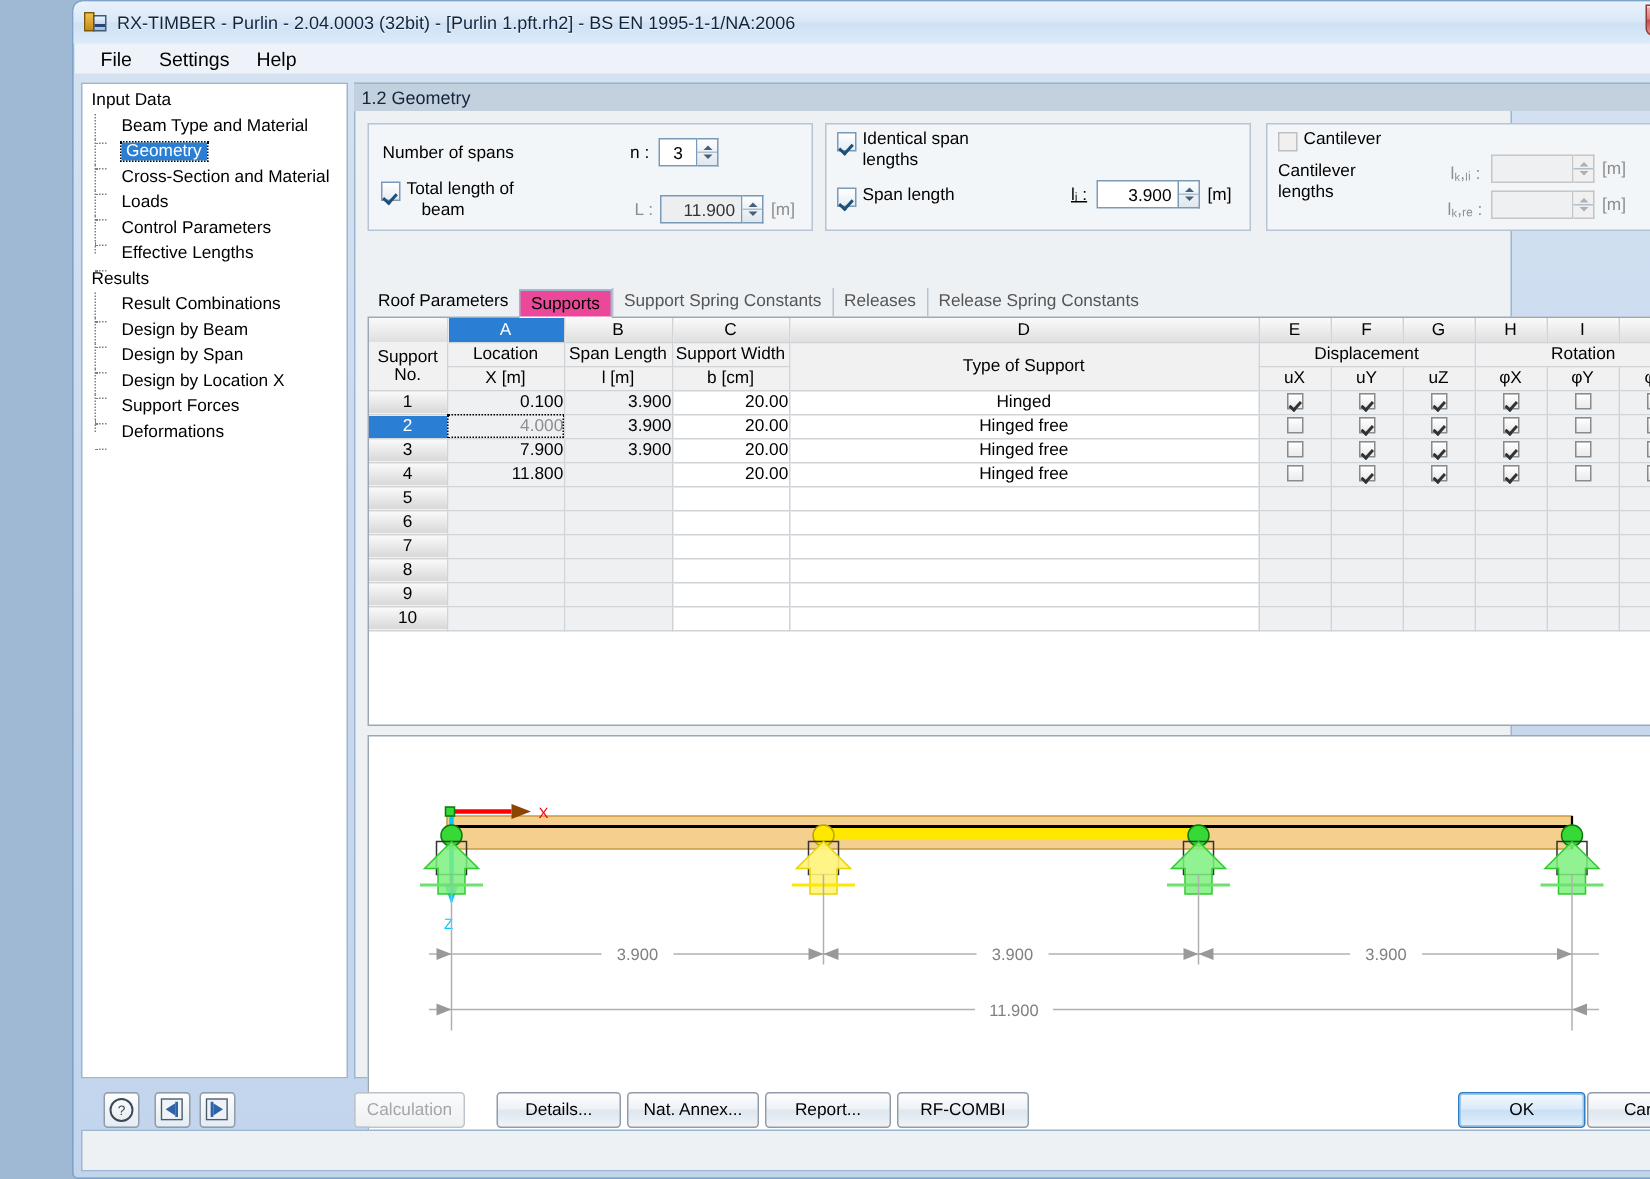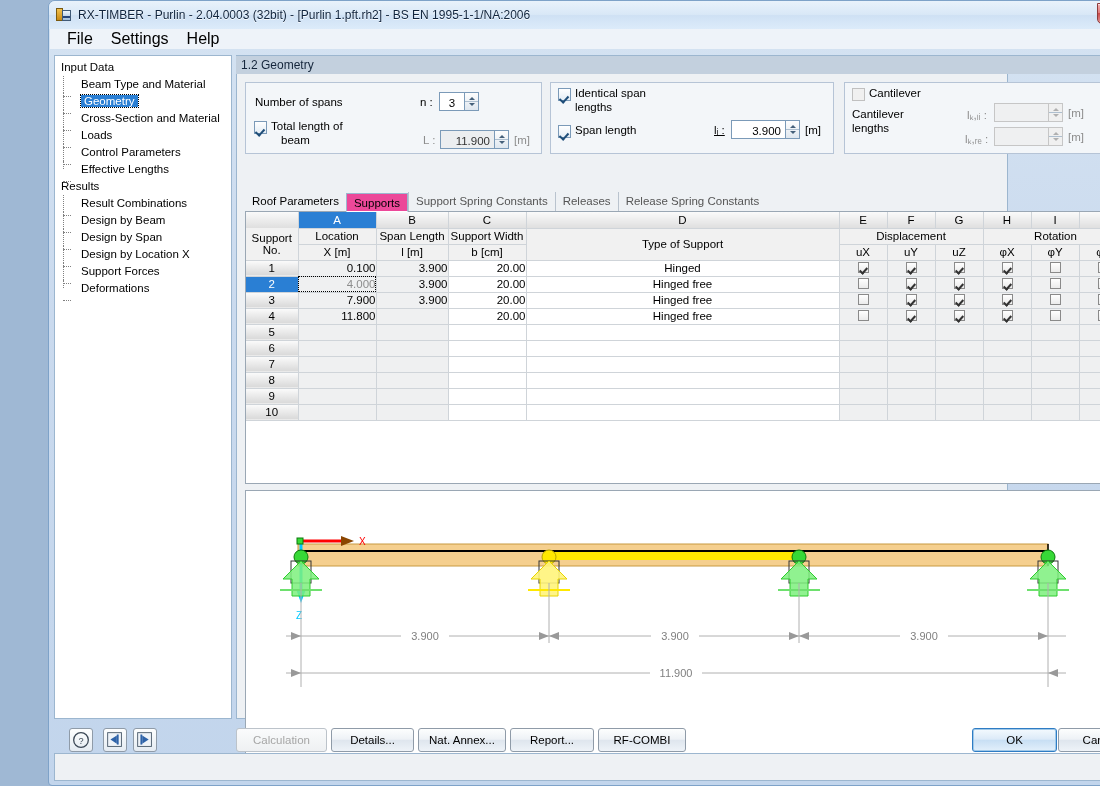--- a/index.html
+++ b/index.html
@@ -47,21 +47,21 @@
     box-shadow:inset 0 1px 0 rgba(255,255,255,.6);
     display:flex; align-items:center; justify-content:center;
     color:#fff; font-size:12px; font-weight:bold; cursor:pointer;
     text-shadow:0 1px 1px rgba(0,0,0,.5);
   }
   
   #menubar {
     position:absolute; left:1px; top:28px; width:1096px; height:20px;
     background:#eef3f9; display:flex; align-items:center; padding-left:8px;
   }
-  #menubar .mi { padding:2px 9px; font-size:16px; cursor:default; }
+  #menubar .mi { padding:2px 9px; font-size:13px; cursor:default; }
   
   #bodyarea {
     position:absolute; left:5px; top:50px; width:1090px; height:668px;
   }
   
   #sidebar {
     position:absolute; left:0; top:4px; width:178px; height:664px;
     background:#fff; border:1px solid #9cb6cf;
     overflow:hidden;
   }
@@ -683,21 +683,21 @@
         </svg>
     </div>
     <div class="sbtn" style="left:79px; top:5px;">
       <svg viewBox="0 0 24 24" width="22" height="22">
           <rect x="4" y="4" width="15" height="15" fill="#eef3f8" stroke="#4a5a6a"></rect>
           <polygon points="9,7 16,11.5 9,16" fill="#2f63a8"></polygon>
           <line x1="8" y1="6" x2="8" y2="17" stroke="#2f63a8" stroke-width="2"></line>
         </svg>
     </div>
 
-    <div class="btn dis" style="left:182px; top:5px; width:91px;text-align:center;">Calculation</div>
+    <div class="btn dis" style="left:182px; top:5px; width:74px;text-align:center;">Calculation</div>
     <div class="btn" style="left:277px; top:5px; width:83px;">Details...</div>
     <div class="btn" style="left:364px; top:5px; width:88px;">Nat. Annex...</div>
     <div class="btn" style="left:456px; top:5px; width:84px;">Report...</div>
     <div class="btn" style="left:544px; top:5px; width:88px;">RF-COMBI</div>
 
     <div class="btn default" style="left:918px; top:5px; width:85px;">OK</div>
     <div class="btn" style="left:1004px; top:5px; width:85px;">Cancel</div>
   </div>
 
   <div id="statusbar"></div>

